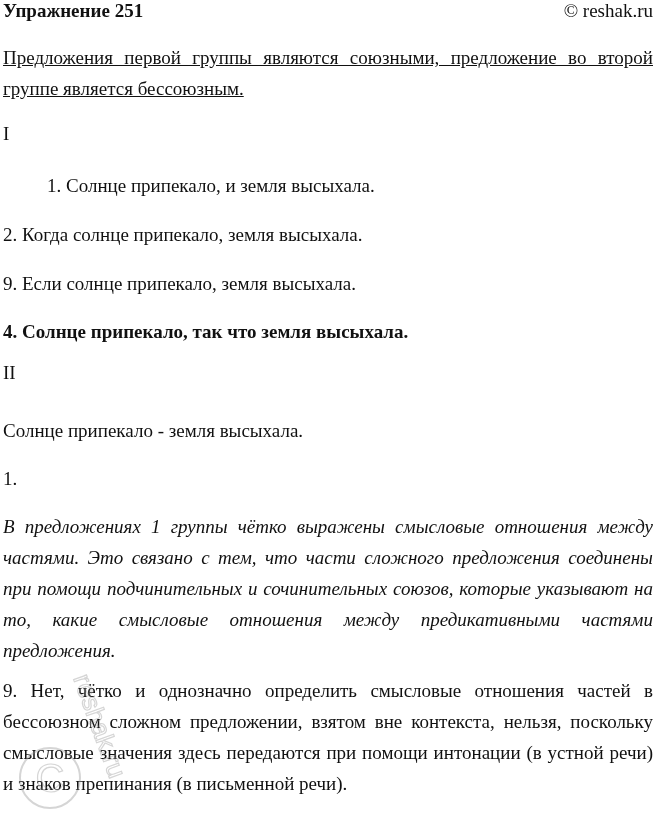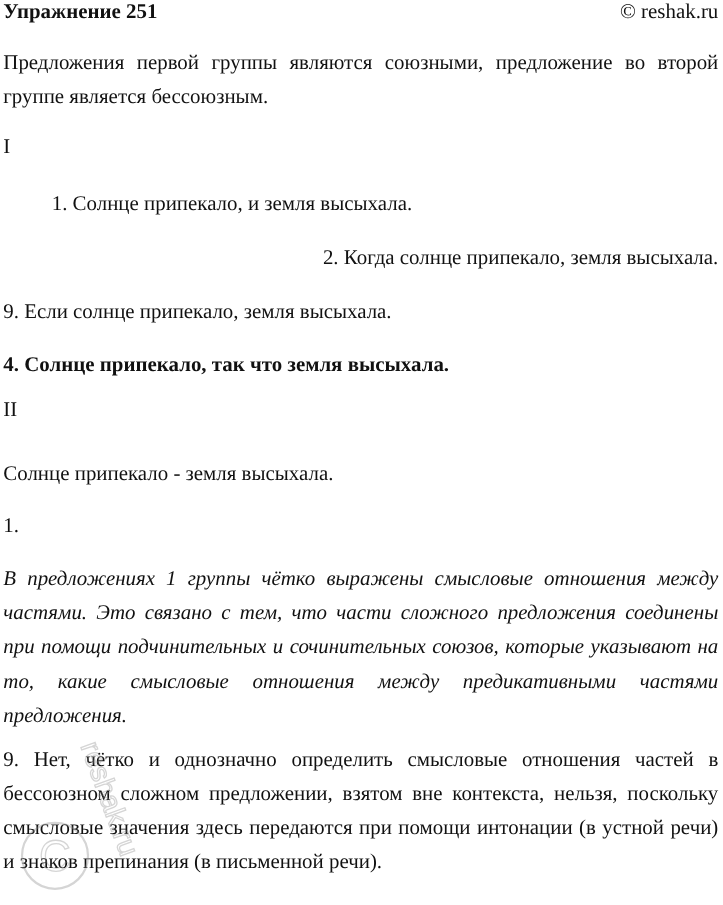--- a/index.html
+++ b/index.html
@@ -61,25 +61,25 @@
     }
   </style>
 </head>
 <body>
 
 <div class="header">
   <div class="header-title">Упражнение 251</div>
   <div class="header-site">© reshak.ru</div>
 </div>
 
-<p class="p justify" style="top:42px;">Предложения первой группы являются союзными, предложение во второй группе является бессоюзным.</p>
+<p class="p justify" style="top:42px;text-decoration:underline;">Предложения первой группы являются союзными, предложение во второй группе является бессоюзным.</p>
 
 <p class="p" style="top:118px;">I</p>
 <p class="p" style="top:170px;margin-left:44px;">1. Солнце припекало, и земля высыхала.</p>
-<p class="p" style="top:219px;text-align:right;">2. Когда солнце припекало, земля высыхала.</p>
+<p class="p" style="top:219px;">2. Когда солнце припекало, земля высыхала.</p>
 <p class="p" style="top:268px;">9. Если солнце припекало, земля высыхала.</p>
 <p class="p" style="top:316px;font-weight:bold;">4. Солнце припекало, так что земля высыхала.</p>
 
 <p class="p" style="top:357px;">II</p>
 <p class="p" style="top:415px;">Солнце припекало - земля высыхала.</p>
 
 <p class="p" style="top:463px;">1.</p>
 <p class="p justify" style="top:511px;font-style:italic;">В предложениях 1 группы чётко выражены смысловые отношения между частями. Это связано с тем, что части сложного предложения соединены при помощи подчинительных и сочинительных союзов, которые указывают на то, какие смысловые отношения между предикативными частями предложения.</p>
 <p class="p justify" style="top:675px;">9. Нет, чётко и однозначно определить смысловые отношения частей в бессоюзном сложном предложении, взятом вне контекста, нельзя, поскольку смысловые значения здесь передаются при помощи интонации (в устной речи) и знаков препинания (в письменной речи).</p>
 

